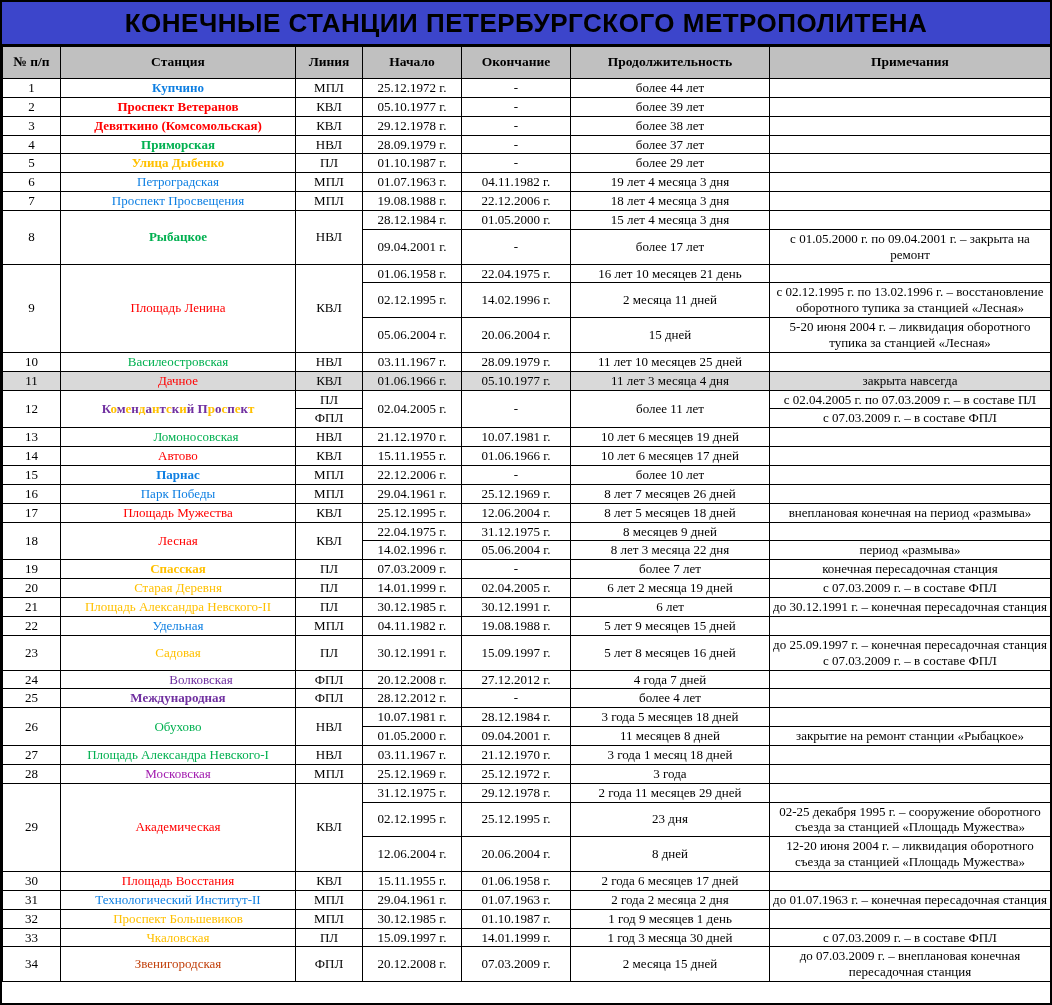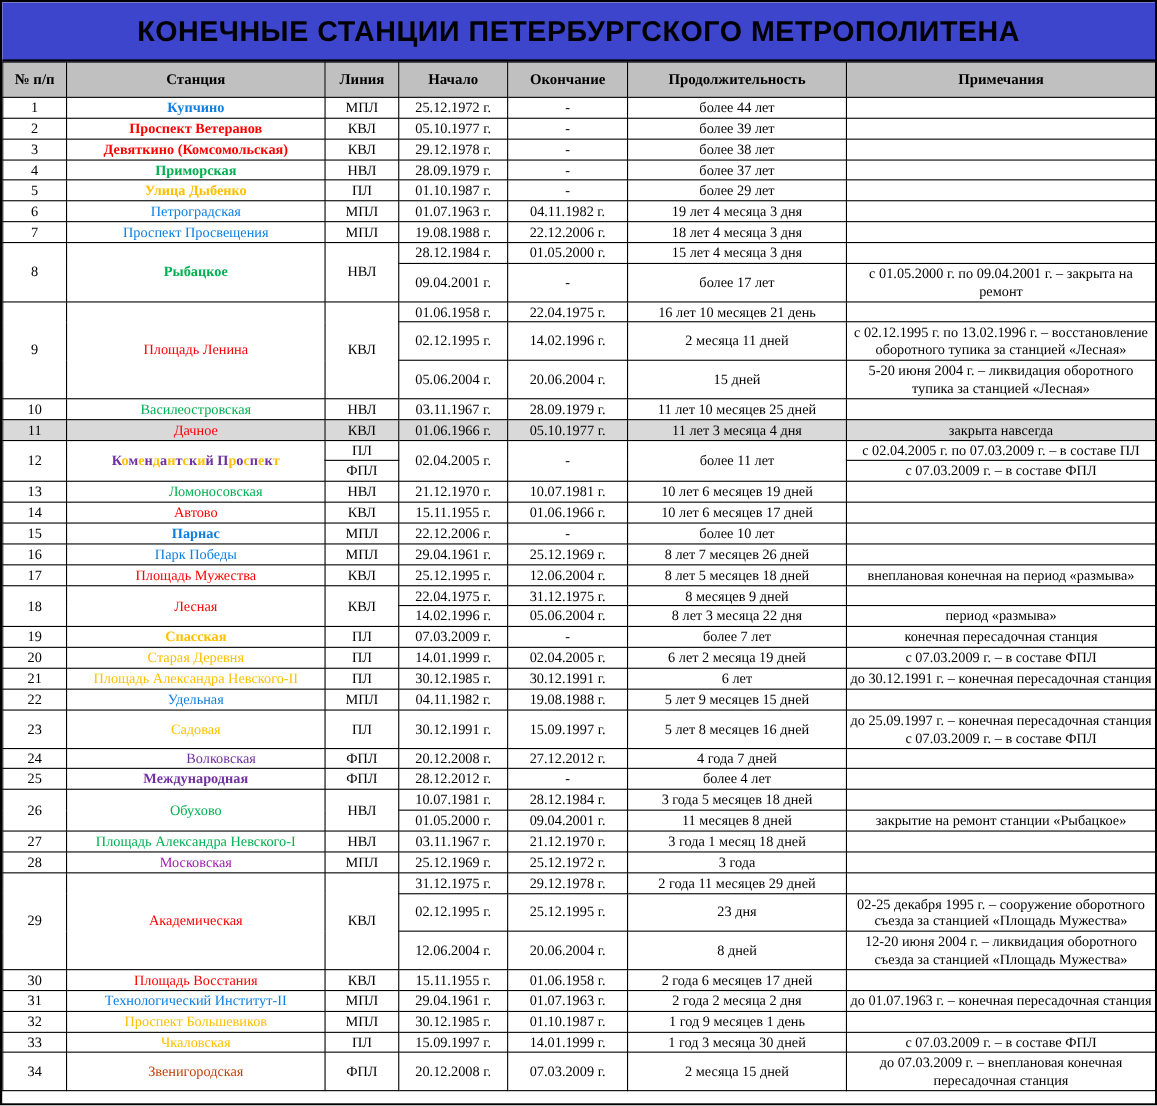--- a/index.html
+++ b/index.html
@@ -4,21 +4,21 @@
 <style>
   * { box-sizing: border-box; margin: 0; padding: 0; }
   body { background: #ffffff; font-family: "Liberation Serif", serif; }
   .sheet {
     width: 1052px; height: 1005px;
     border: 2px solid #000;
     background: #fff;
     overflow: hidden;
   }
   .title-bar {
-    height: 54px;
+    height: 44px;
     background: #3c45cb;
     border-bottom: 2px solid #000;
     display: flex; align-items: center; justify-content: center;
     font-family: "Liberation Sans", sans-serif;
     font-weight: bold; font-size: 26px; color: #000;
     letter-spacing: 0.5px;
   }
   table {
     width: 100%;
     border-collapse: collapse;

